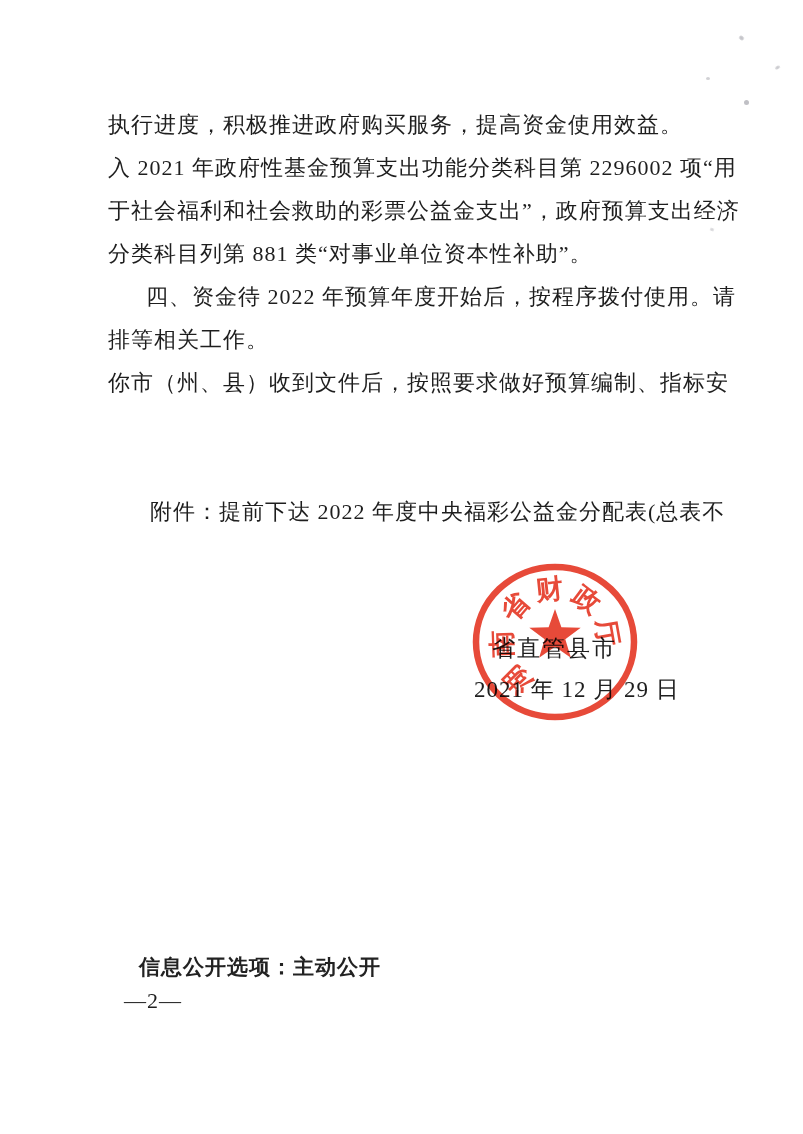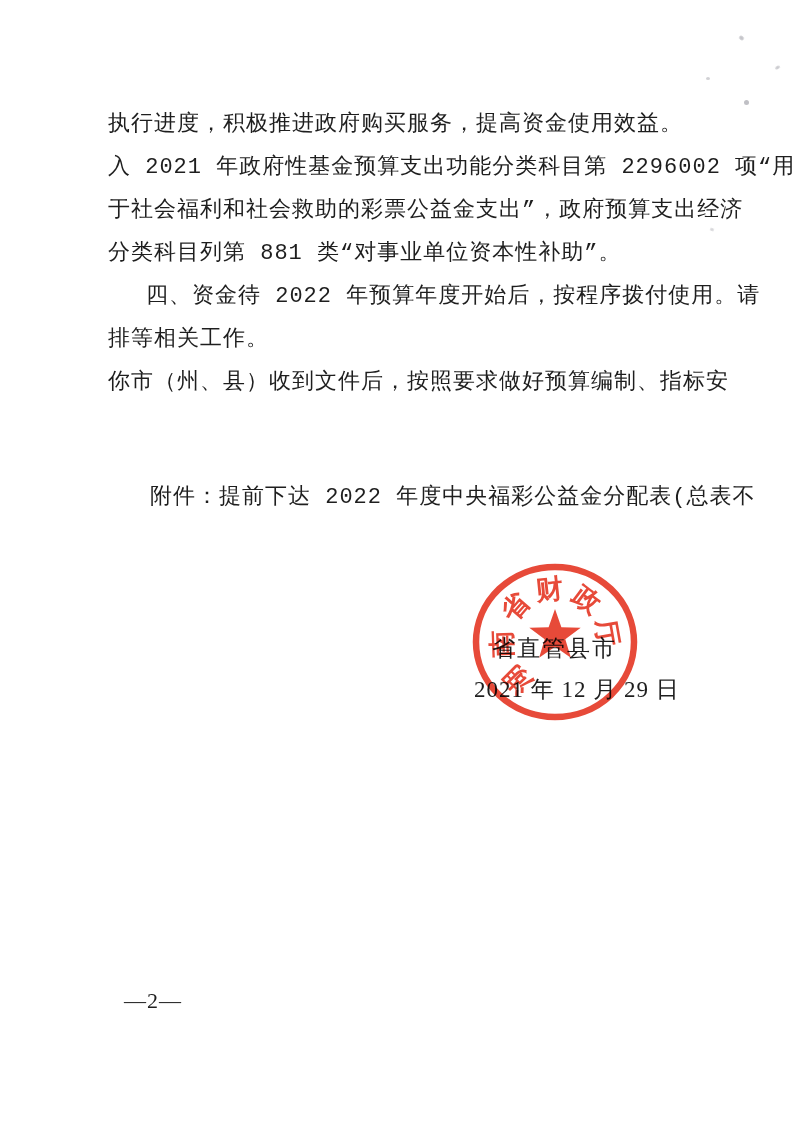--- a/index.html
+++ b/index.html
@@ -21,27 +21,27 @@
   .body-text {
     position: absolute;
     left: 108px;
     top: 103px;
     width: 600px;
     font-size: 22px;
     line-height: 43px;
     letter-spacing: 1px;
     white-space: nowrap;
   }
-  .line { height: 43px; font-family: Liberation Mono, monospace; }
+  .line { height: 43px; }
   .line.indent-2 { padding-left: 38px; }
   
   .attachment {
     position: absolute;
     left: 108px;
-    top: 476px;
+    top: 490px;
     width: 620px;
     font-size: 22px;
     line-height: 43px;
     letter-spacing: 1px;
     white-space: nowrap;
   }
   .attachment .att-line1 { padding-left: 42px; }
   .attachment .att-line2 { padding-left: 109px; }
   
   .sign-agency {
@@ -136,15 +136,16 @@
     <g fill="#e53a28" font-size="27" font-weight="bold" text-anchor="middle">
       <text x="86" y="36" transform="rotate(-135 86 80)">湖</text>
       <text x="86" y="36" transform="rotate(-92 86 80)">南</text>
       <text x="86" y="36" transform="rotate(-49 86 80)">省</text>
       <text x="86" y="36" transform="rotate(-6 86 80)">财</text>
       <text x="86" y="36" transform="rotate(37 86 80)">政</text>
       <text x="86" y="36" transform="rotate(80 86 80)">厅</text>
     </g>
   </svg>
 
+  <div class="footer-disclosure">信息公开选项：主动公开</div>
   <div class="page-number">—2—</div>
 
 </div>
 
 </body></html>

